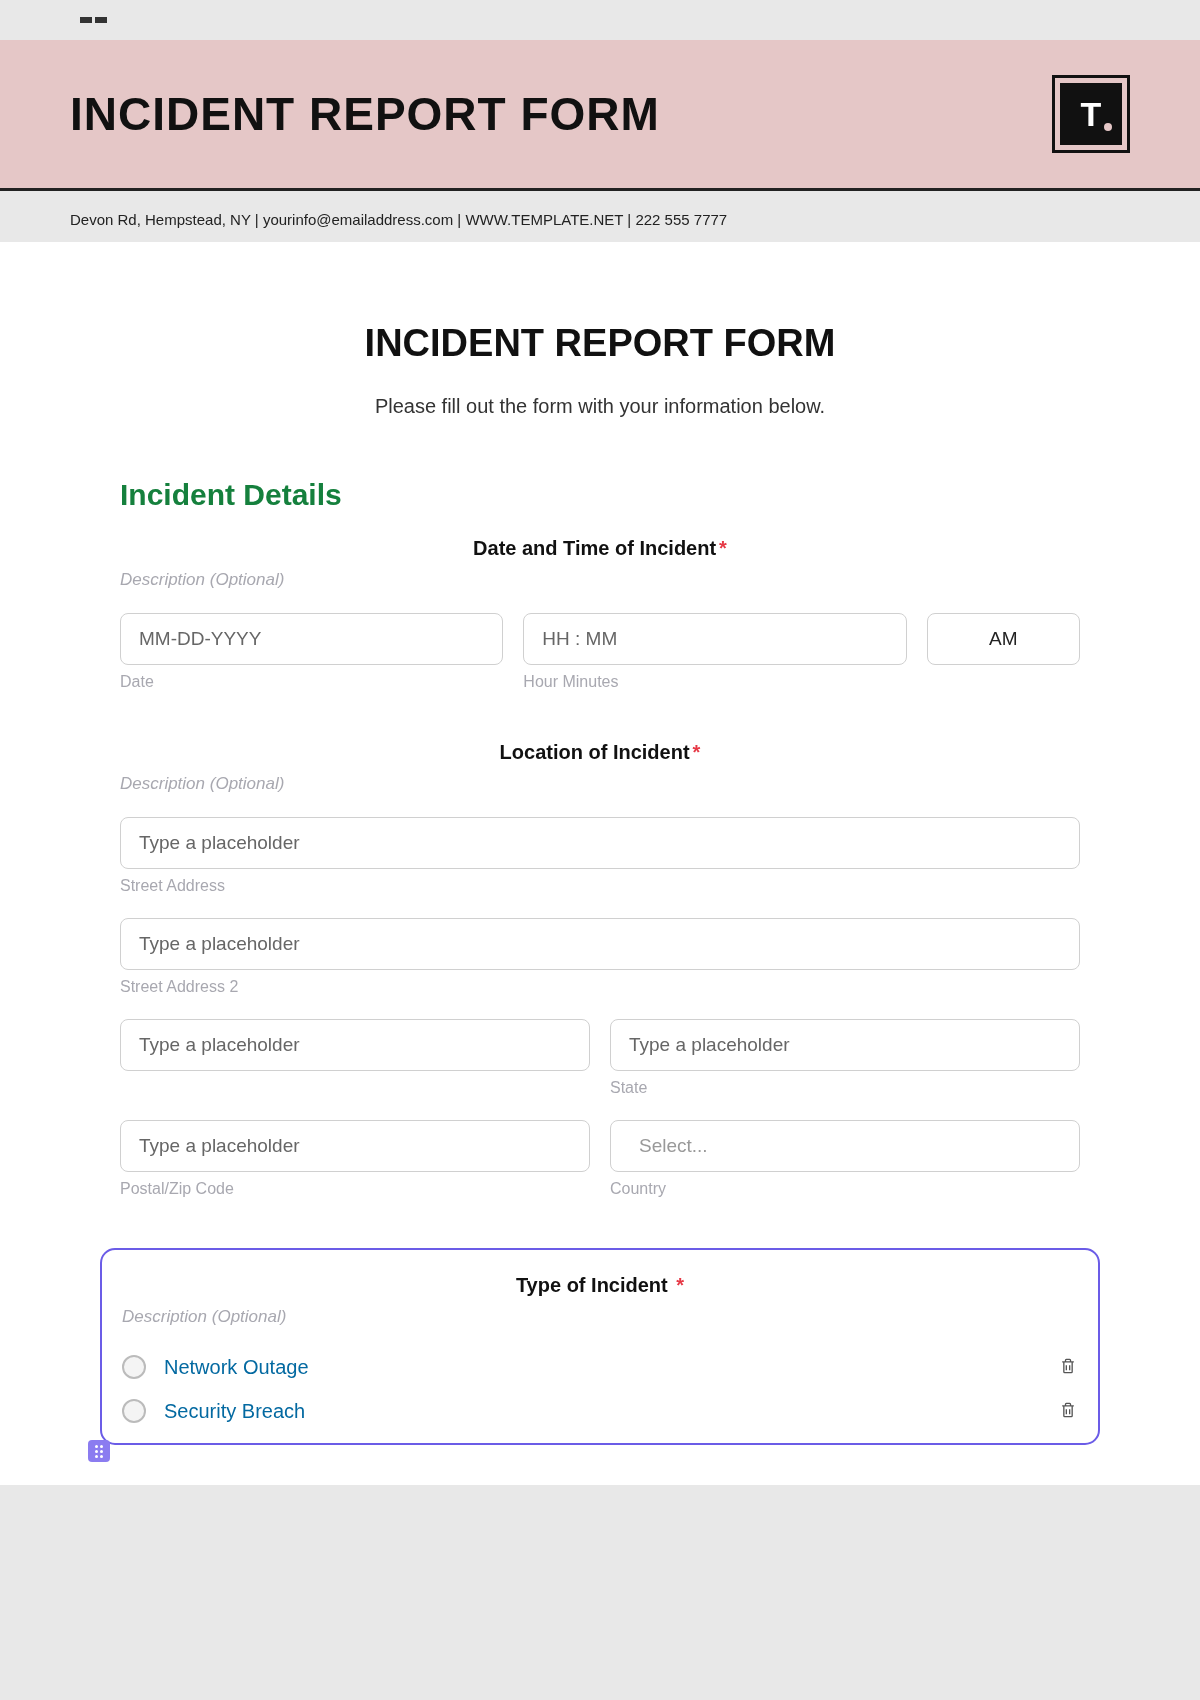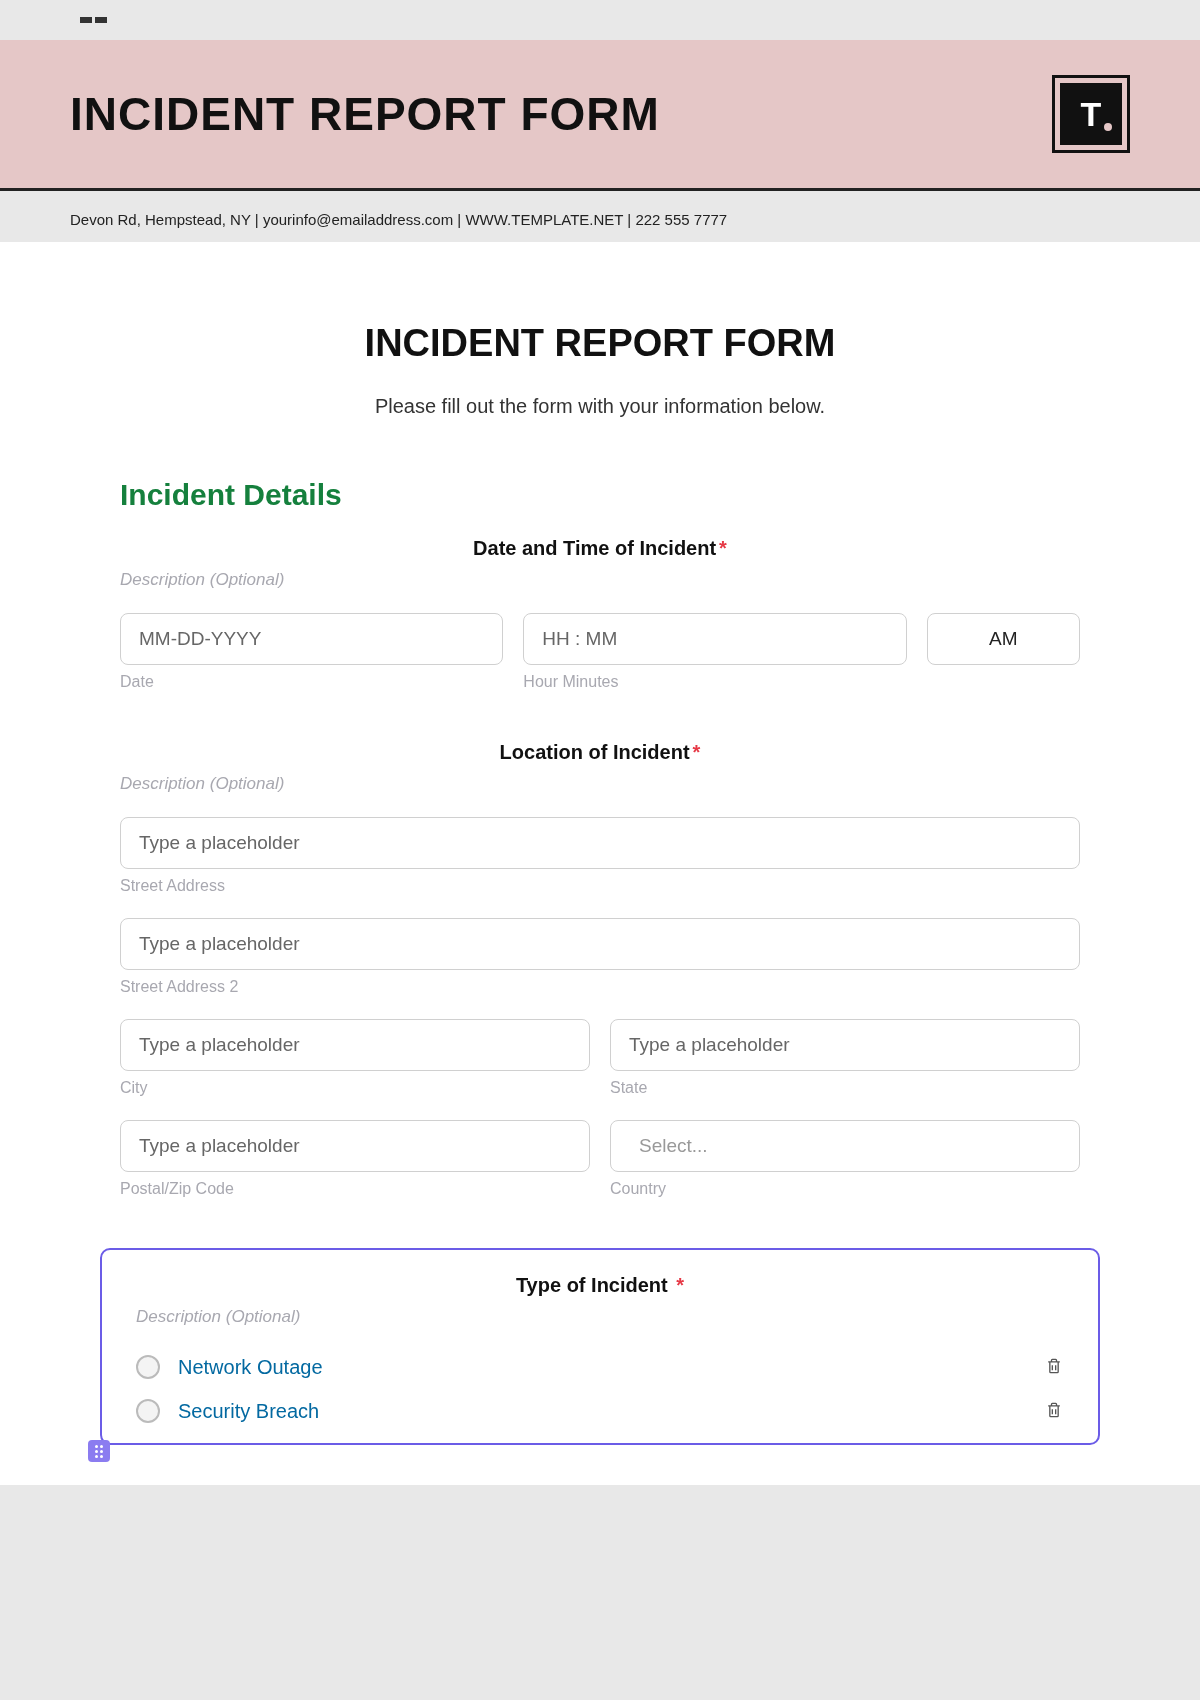--- a/index.html
+++ b/index.html
@@ -157,22 +157,22 @@
       border: 1px solid #d0d0d0;
       border-radius: 8px;
       padding: 14px 28px;
       font-size: 19px;
       color: #999;
       background: #fff;
       width: 100%;
     }
     .active-section {
       border: 2px solid #6b5ce7;
-      border-radius: 10px;
-      padding: 24px 34px 10px;
+      border-radius: 15px;
+      padding: 24px 20px 10px;
       margin: 0 -20px;
       position: relative;
     }
     .drag-handle {
       position: absolute;
       left: -14px;
       top: 190px;
       width: 22px;
       height: 22px;
       background: #8b7cf0;
@@ -286,21 +286,20 @@
     <div class="input-row row-space">
       <div class="input-col">
         <input class="input-boxed" placeholder="Type a placeholder" style="">
         <div class="sub-label">Street Address 2</div>
       </div>
     </div>
 
     <div class="input-row row-space">
       <div class="input-col">
         <input class="input-boxed" placeholder="Type a placeholder" style="">
-        <div class="sub-label">City</div>
       </div>
       <div class="input-col">
         <input class="input-boxed" placeholder="Type a placeholder" style="">
         <div class="sub-label">State</div>
       </div>
     </div>
 
     <div class="input-row">
       <div class="input-col">
         <input class="input-boxed" placeholder="Type a placeholder" style="">

